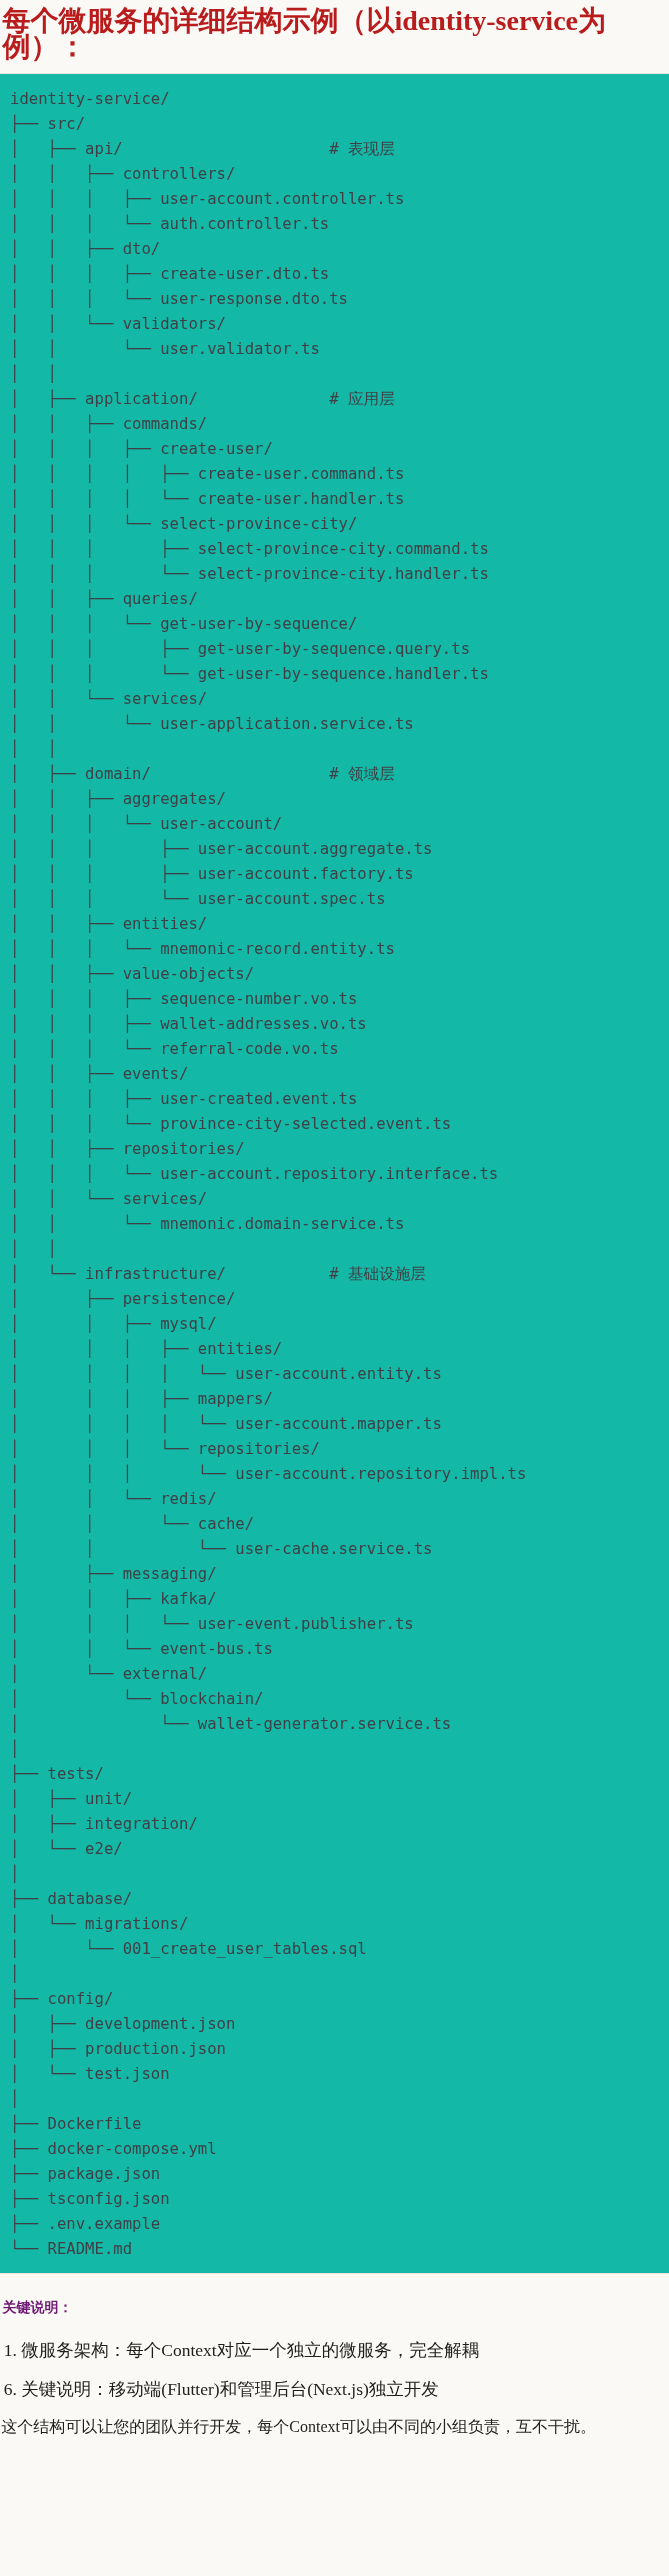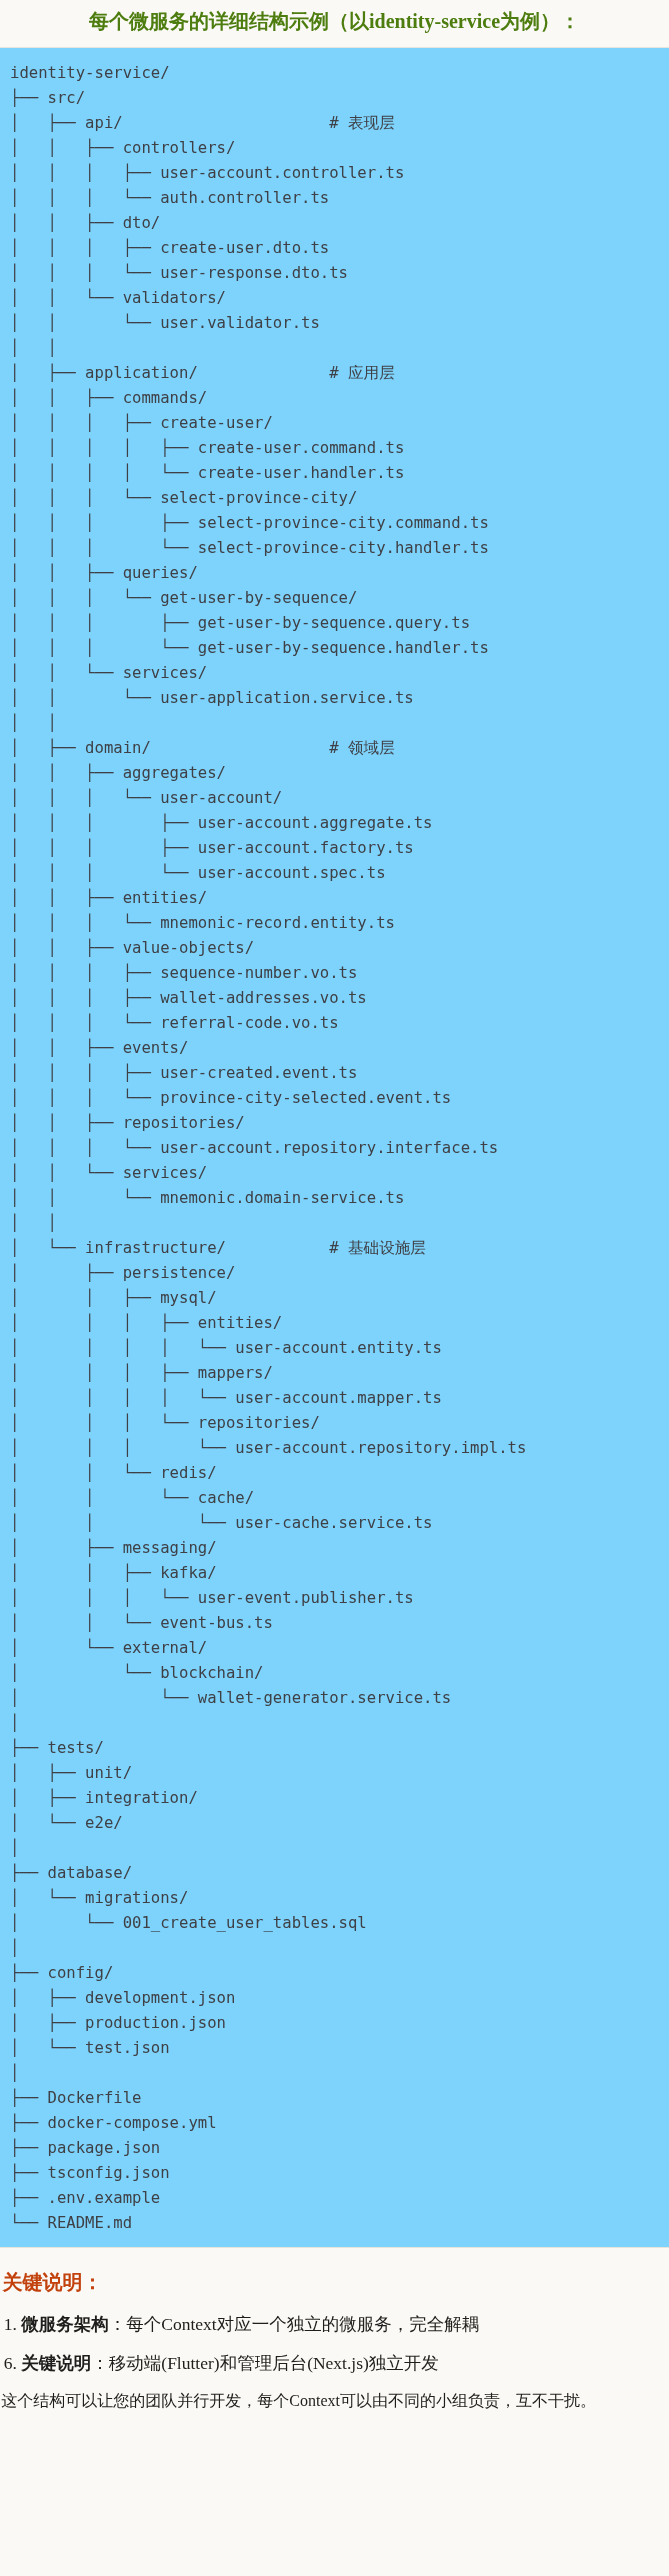--- a/index.html
+++ b/index.html
@@ -6,61 +6,60 @@
   body {
     width: 669px;
     min-height: 2576px;
     background: #FAF9F5;
     color: #1F1E1C;
     font-family: "Liberation Serif", serif;
     box-sizing: border-box;
   }
   .page-title {
     margin: 7.5px 2.5px 0 2.5px;
-    font-size: 20px;
+    font-size: 28px;
     line-height: 26px;
     font-weight: 700;
-    color: #4d7c0f;
-    text-align: center;
+    color: #b91c1c;
   }
   .code-block {
     margin-top: 13.8px;
-    background: #7dd3fc;
+    background: #14b8a6;
     border-top: 0.6px solid #E7E4DC;
     border-bottom: 0.6px solid #E7E4DC;
   }
   pre.file-tree {
     margin: 0;
     padding: 12.5px 10px 11.3px 10px;
     font-family: "DejaVu Sans Mono", monospace;
     font-size: 15.6px;
     line-height: 25px;
     color: #3F4046;
     white-space: pre;
     overflow: hidden;
   }
   .notes-heading {
     margin: 21px 2.5px 0 2.5px;
-    font-size: 20px;
+    font-size: 14px;
     line-height: 26px;
     font-weight: 700;
-    color: #c2410c;
+    color: #701a75;
   }
   .notes-list {
     margin: 16.3px 0 0 3.8px;
     padding: 0;
   }
   .note-item {
     font-size: 17.5px;
     line-height: 26px;
     margin: 0 0 12.5px 0;
     white-space: nowrap;
   }
   .note-number { margin-right: 4.4px; }
-  .note-label { font-weight: 700; margin-top: 20px; }
+  .note-label { font-weight: 400; margin-top: 20px; }
   .closing-paragraph {
     margin: 10px 1.3px 5px 1.3px;
     font-size: 16px;
     line-height: 26px;
   }
 </style>
 </head>
 <body>
 
 <div class="page-title">每个微服务的详细结构示例（以identity-service为例）：</div>

